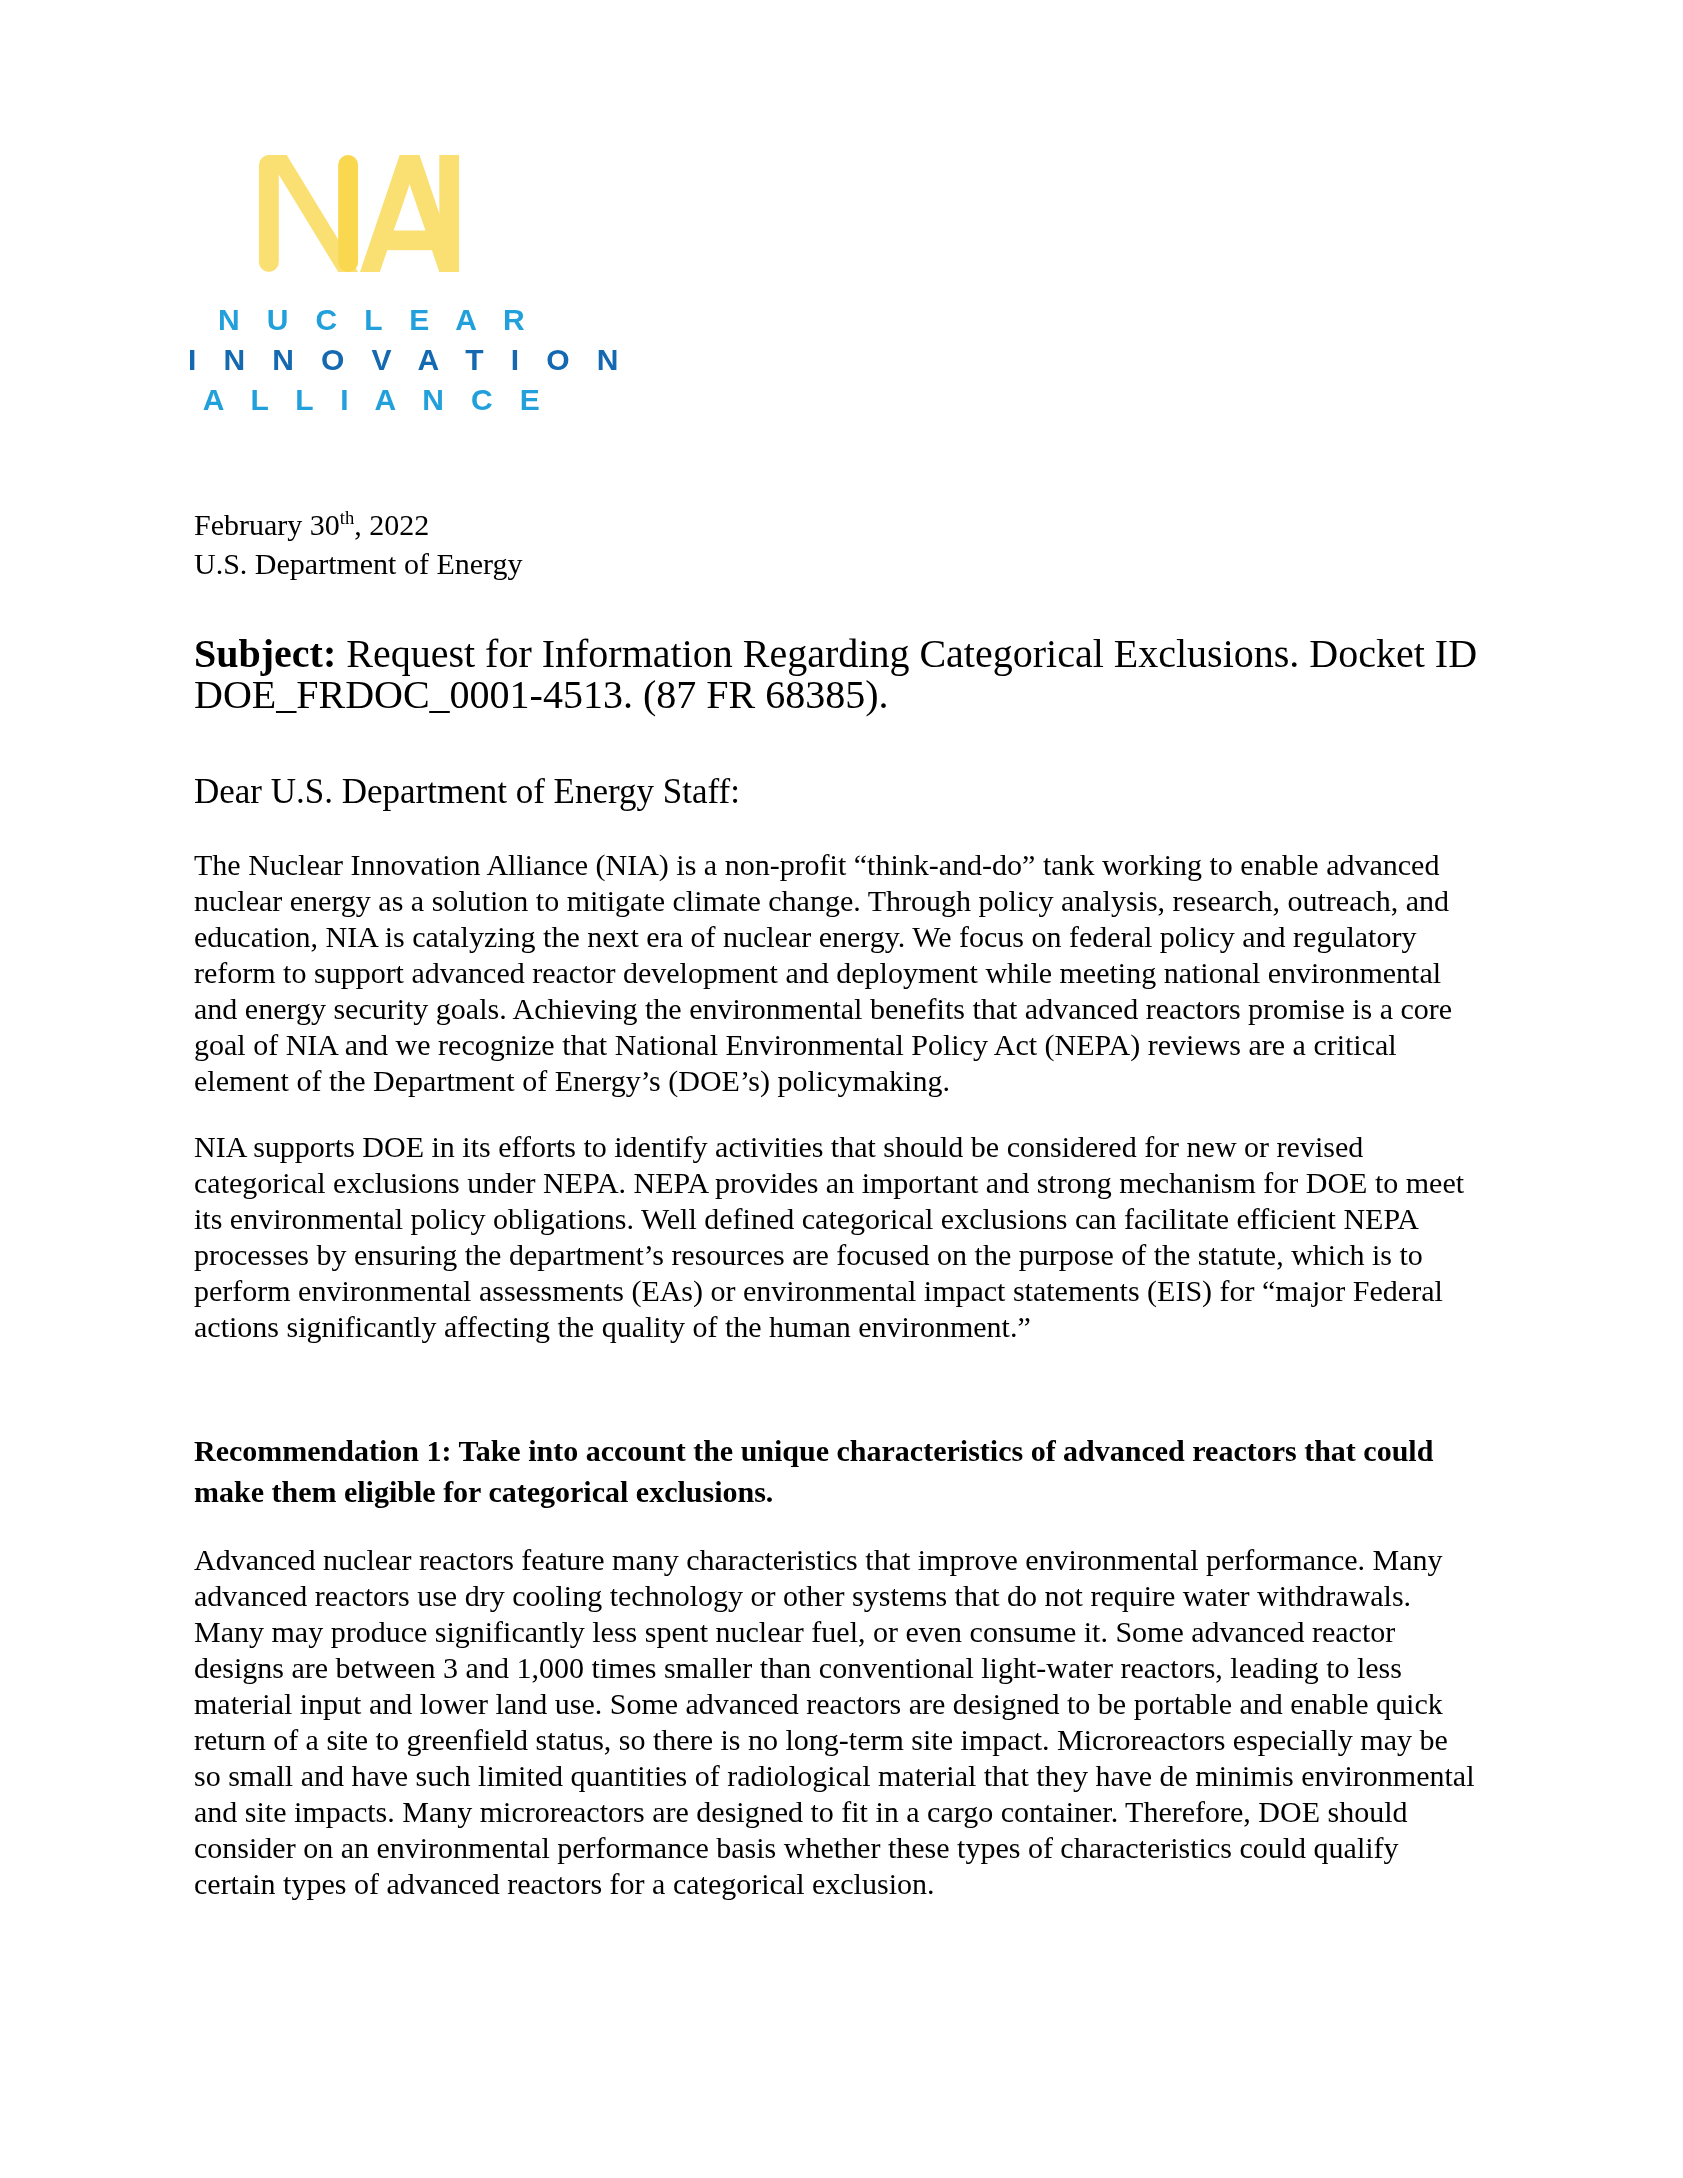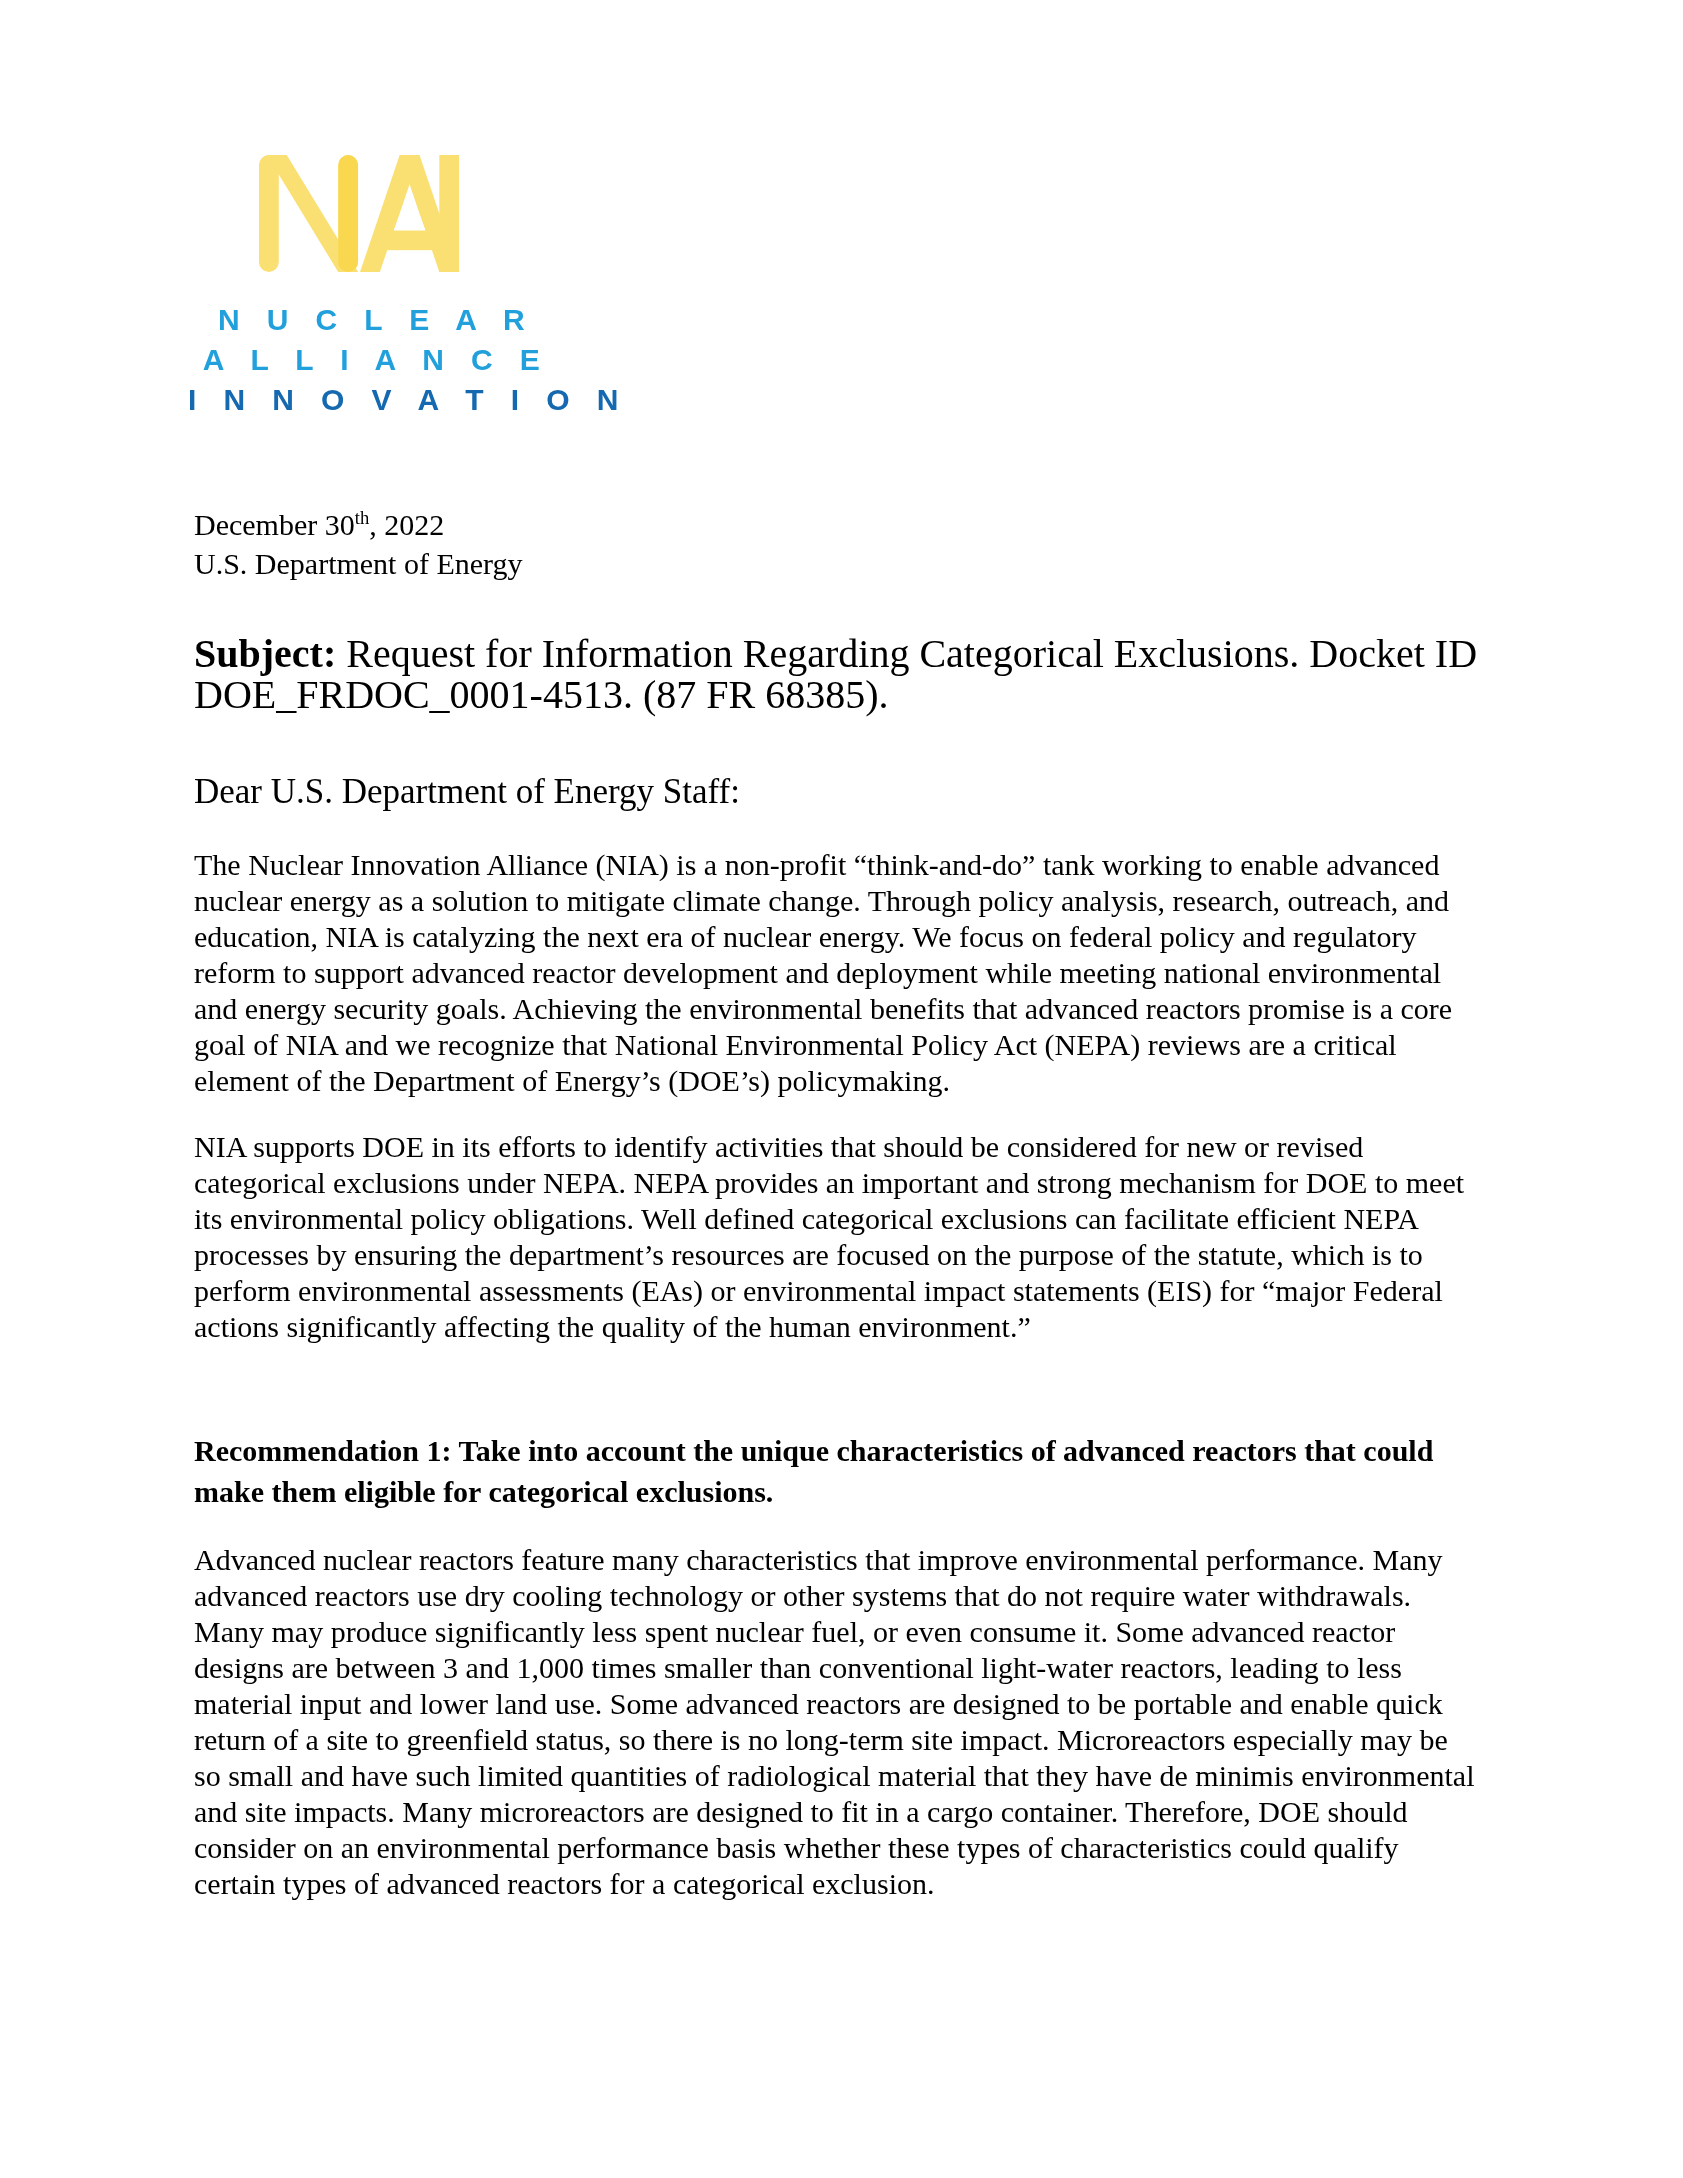--- a/index.html
+++ b/index.html
@@ -132,30 +132,30 @@
         <g fill="#F8D235">
           <rect x="84" y="6" width="20" height="118" rx="10" opacity="0.55"></rect>
         </g>
 
         <polygon points="156,40 140,82 172,82" fill="#ffffff"></polygon>
       </svg>
     </div>
 
     <div class="wordmark">
       <span class="wm-line wm-nuclear">N U C L E A R</span>
+      <span class="wm-line wm-innovation">I N N O V A T I O N</span>
       <span class="wm-line wm-alliance">A L L I A N C E</span>
-      <span class="wm-line wm-innovation">I N N O V A T I O N</span>
     </div>
 
   </div>
 
   <div class="doc-body">
 
     <div class="block">
-      <div class="addr-line"><span>December 30</span><sup>th</sup><span>, 2022</span></div>
+      <div class="addr-line"><span>February 30</span><sup>th</sup><span>, 2022</span></div>
       <div class="addr-line">U.S. Department of Energy</div>
     </div>
 
     <p class="subject"><span class="lead">Subject:</span><span> Request for Information Regarding Categorical Exclusions. Docket ID DOE_FRDOC_0001-4513. (87 FR 68385).</span></p>
 
     <p class="salutation">Dear U.S. Department of Energy Staff:</p>
 
     <p class="para">The Nuclear Innovation Alliance (NIA) is a non-profit “think-and-do” tank working to enable advanced nuclear energy as a solution to mitigate climate change. Through policy analysis, research, outreach, and education, NIA is catalyzing the next era of nuclear energy. We focus on federal policy and regulatory reform to support advanced reactor development and deployment while meeting national environmental and energy security goals. Achieving the environmental benefits that advanced reactors promise is a core goal of NIA and we recognize that National Environmental Policy Act (NEPA) reviews are a critical element of the Department of Energy’s (DOE’s) policymaking.</p>
 
     <p class="para">NIA supports DOE in its efforts to identify activities that should be considered for new or revised categorical exclusions under NEPA. NEPA provides an important and strong mechanism for DOE to meet its environmental policy obligations. Well defined categorical exclusions can facilitate efficient NEPA processes by ensuring the department’s resources are focused on the purpose of the statute, which is to perform environmental assessments (EAs) or environmental impact statements (EIS) for “major Federal actions significantly affecting the quality of the human environment.”</p>

